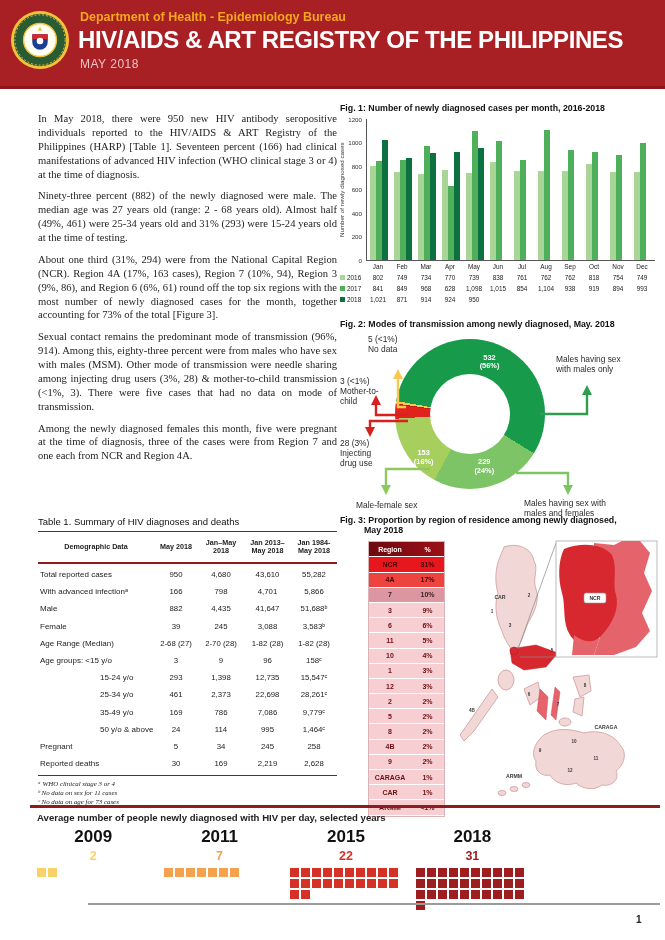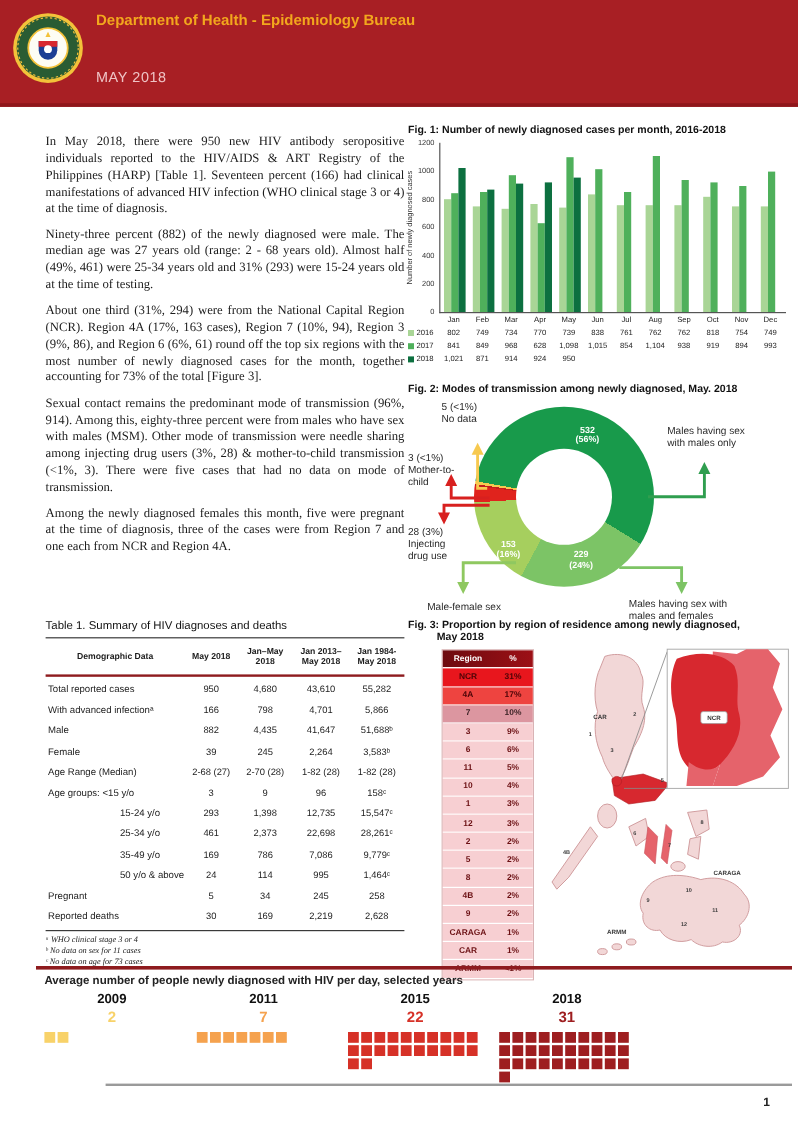--- a/index.html
+++ b/index.html
@@ -73,21 +73,21 @@
   .f3-4a{background:#ee4440;} .f3-4a div{color:#4a0406;}
   .f3-7{background:#dc96a0;}  .f3-7 div{color:#3c2326;}
   .f3-lite{background:#f7cfd2;} .f3-lite div{color:#6b1013;}
   .f3-map{position:absolute;left:104px;top:0;width:218px;height:262px;}
   
   .daily{position:absolute;left:0;top:803px;width:553px;height:138px;}
   .daily-rule{position:absolute;left:30px;top:2px;width:630px;height:3px;background:#8e1b1e;}
   .daily-title{position:absolute;left:37px;top:9px;font-size:9.6px;font-weight:bold;color:#222;}
   .daily-cols{position:absolute;left:30px;top:24px;width:632px;display:flex;}
   .d-col{width:126.4px;text-align:center;}
-  .d-year{font-size:11px;font-weight:bold;color:#111;}
+  .d-year{font-size:17px;font-weight:bold;color:#111;}
   .d-num{font-size:12.5px;font-weight:bold;margin-top:2px;}
   .d-squares{width:112px;margin:5px auto 0;display:flex;flex-wrap:wrap;}
   .d-sq{width:9px;height:9px;margin:0 2px 2px 0;}
   .daily-gray{position:absolute;left:88px;top:100px;width:572px;height:2px;background:#9a9a9a;}
   .pageno{position:absolute;left:636px;top:914px;font-size:10px;font-weight:bold;color:#222;}
 </style>
 </head>
 <body>
 
 <div class="page">
@@ -97,20 +97,21 @@
       <circle cx="32" cy="32" r="30" fill="#f3c23a"></circle>
       <circle cx="32" cy="32" r="27" fill="#2a5c33"></circle>
       <circle cx="32" cy="32" r="26" fill="none" stroke="#f3c23a" stroke-width="1" stroke-dasharray="2,2"></circle>
       <circle cx="32" cy="32" r="17" fill="#fdfdf4" stroke="#f3c23a" stroke-width="1.5"></circle>
       <path d="M24,26 h16 v8 a8,8 0 0 1 -8,8 a8,8 0 0 1 -8,-8 z" fill="#1c3f94"></path>
       <path d="M24,26 h16 v5 h-16 z" fill="#d7282f"></path>
       <circle cx="32" cy="33" r="3.4" fill="#fff"></circle>
       <path d="M32,18 l2.2,4.5 h-4.4 z" fill="#f3c23a"></path>
     </svg>
     <div class="hdr-bureau">Department of Health - Epidemiology Bureau</div>
+    <div class="hdr-title">HIV/AIDS &amp; ART REGISTRY OF THE PHILIPPINES</div>
     <div class="hdr-period">MAY 2018</div>
   </div>
 
 
   <div class="leftcol" id="leftcol">
       <p>In May 2018, there were 950 new HIV antibody seropositive individuals reported to the HIV/AIDS &amp; ART Registry of the Philippines (HARP) [Table 1]. Seventeen percent (166) had clinical manifestations of advanced HIV infection (WHO clinical stage 3 or 4) at the time of diagnosis.</p>
       <p>Ninety-three percent (882) of the newly diagnosed were male. The median age was 27 years old (range: 2 - 68 years old). Almost half (49%, 461) were 25-34 years old and 31% (293) were 15-24 years old at the time of testing.</p>
       <p>About one third (31%, 294) were from the National Capital Region (NCR). Region 4A (17%, 163 cases), Region 7 (10%, 94), Region 3 (9%, 86), and Region 6 (6%, 61) round off the top six regions with the most number of newly diagnosed cases for the month, together accounting for 73% of the total [Figure 3].</p>
       <p>Sexual contact remains the predominant mode of transmission (96%, 914). Among this, eighty-three percent were from males who have sex with males (MSM). Other mode of transmission were needle sharing among injecting drug users (3%, 28) &amp; mother-to-child transmission (&lt;1%, 3). There were five cases that had no data on mode of transmission.</p>
       <p>Among the newly diagnosed females this month, five were pregnant at the time of diagnosis, three of the cases were from Region 7 and one each from NCR and Region 4A.</p>
@@ -145,21 +146,21 @@
             <div class="lbl">Male</div>
             <div class="val">882</div>
             <div class="val">4,435</div>
             <div class="val">41,647</div>
             <div class="val">51,688ᵇ</div>
           </div>
           <div class="t1-row">
             <div class="lbl">Female</div>
             <div class="val">39</div>
             <div class="val">245</div>
-            <div class="val">2,264</div>
+            <div class="val">3,088</div>
             <div class="val">3,583ᵇ</div>
           </div>
           <div class="t1-row">
             <div class="lbl">Age Range (Median)</div>
             <div class="val">2-68 (27)</div>
             <div class="val">2-70 (28)</div>
             <div class="val">1-82 (28)</div>
             <div class="val">1-82 (28)</div>
           </div>
           <div class="t1-row">

